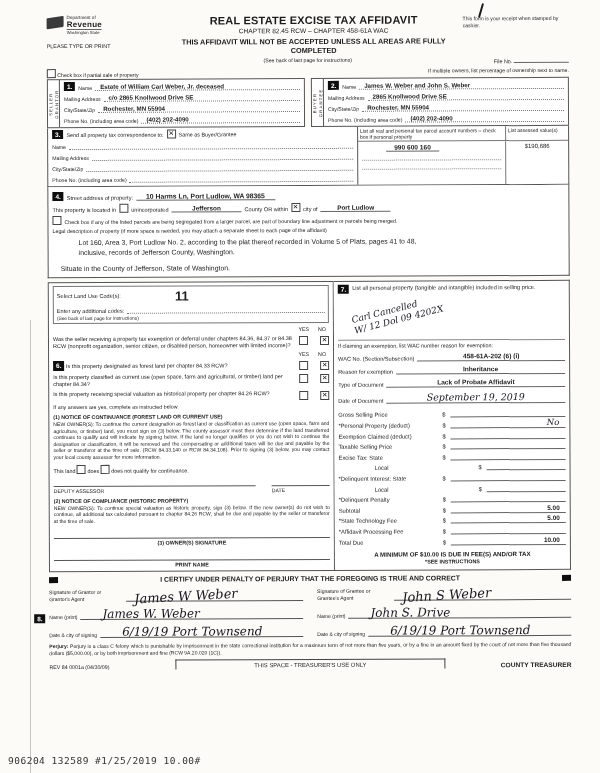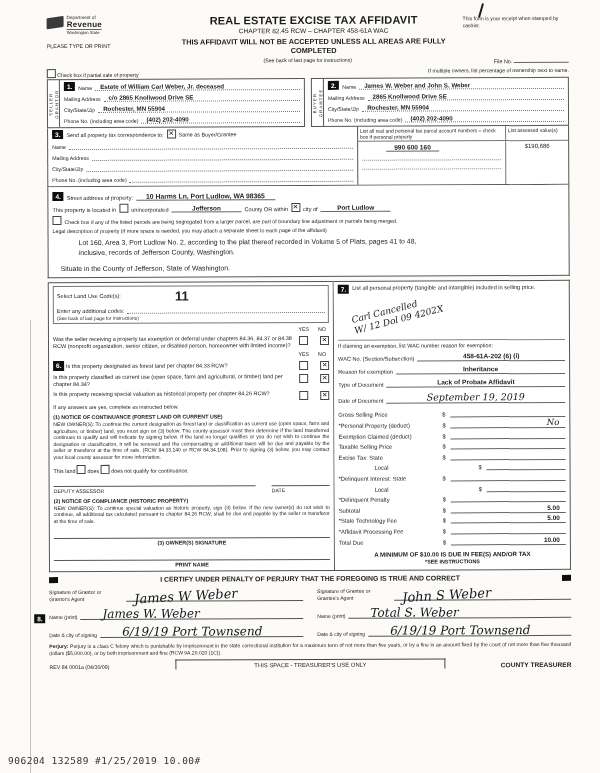--- a/index.html
+++ b/index.html
@@ -522,21 +522,21 @@
       <div class="sigcol">
         <div class="sigrow">
           <span class="siglabel">Signature of Grantee or Grantee's Agent</span>
           <span class="sigline">
             <span class="signature">John S Weber</span>
           </span>
         </div>
         <div class="nm-row">
           <span>Name (print)</span>
           <span class="nm-line">
-            <span class="nm-hw hand">Total S. Weber</span>
+            <span class="nm-hw hand">John S. Drive</span>
           </span>
         </div>
         <div class="nm-row">
           <span>Date &amp; city of signing</span>
           <span class="nm-line">
             <span class="nm-hw hand">6/19/19  Port Townsend</span>
           </span>
         </div>
       </div>
     </div>

